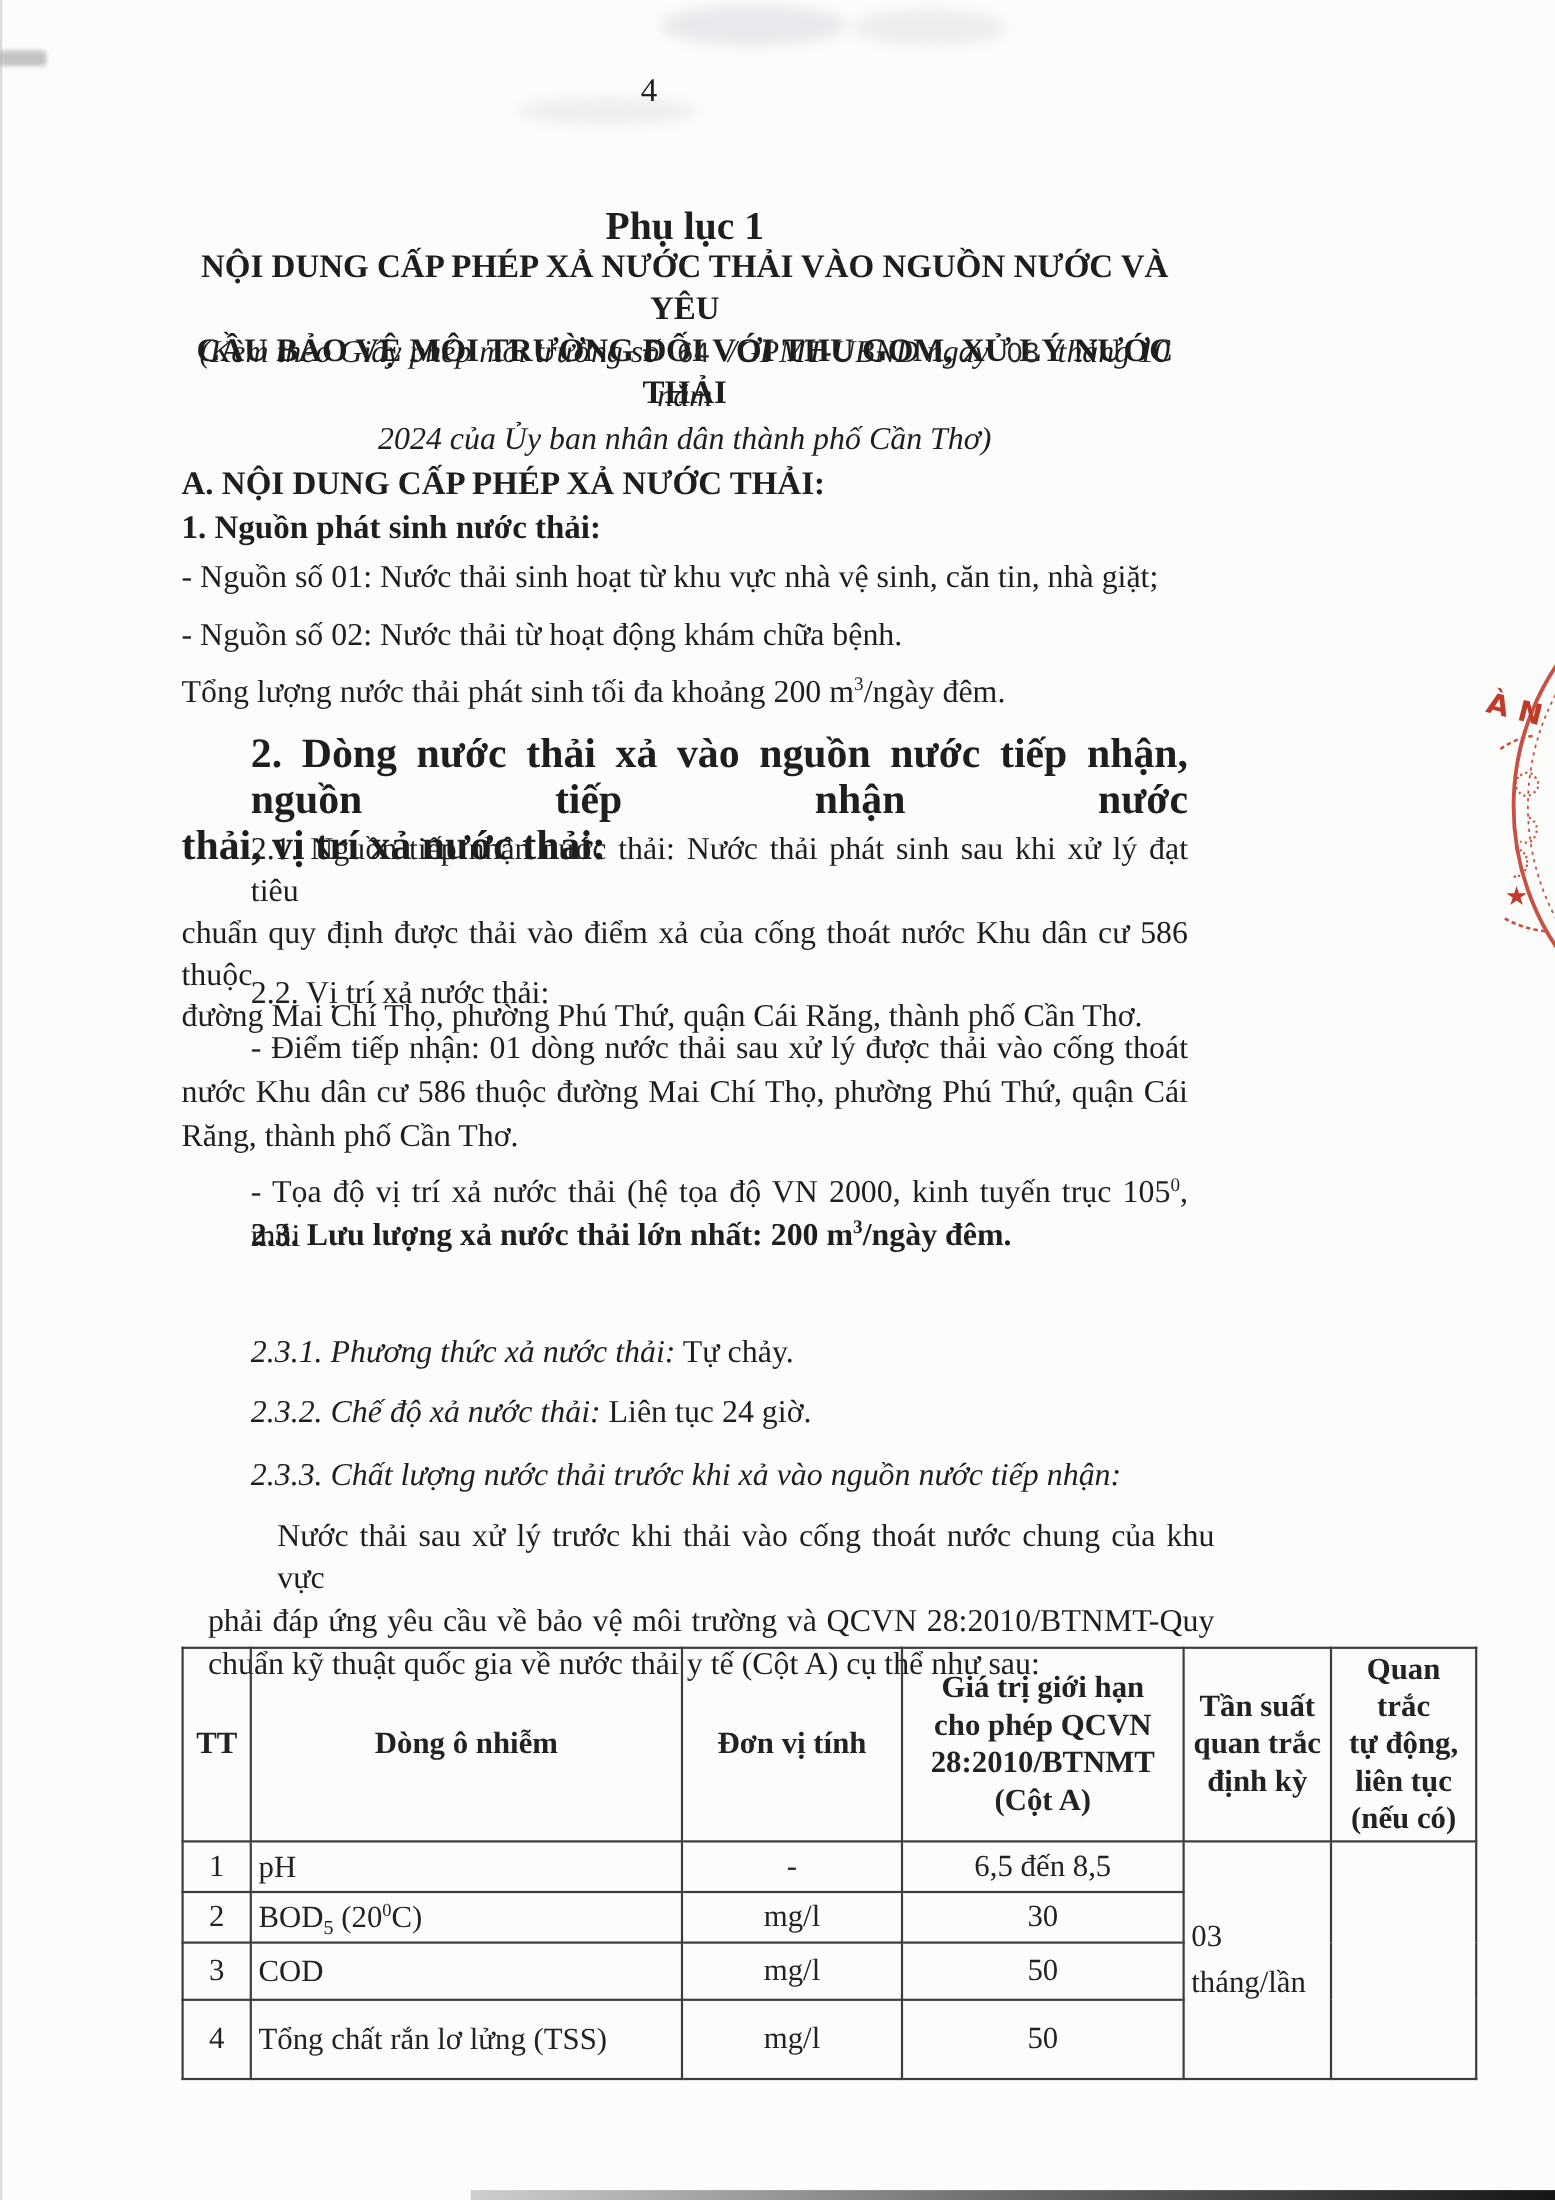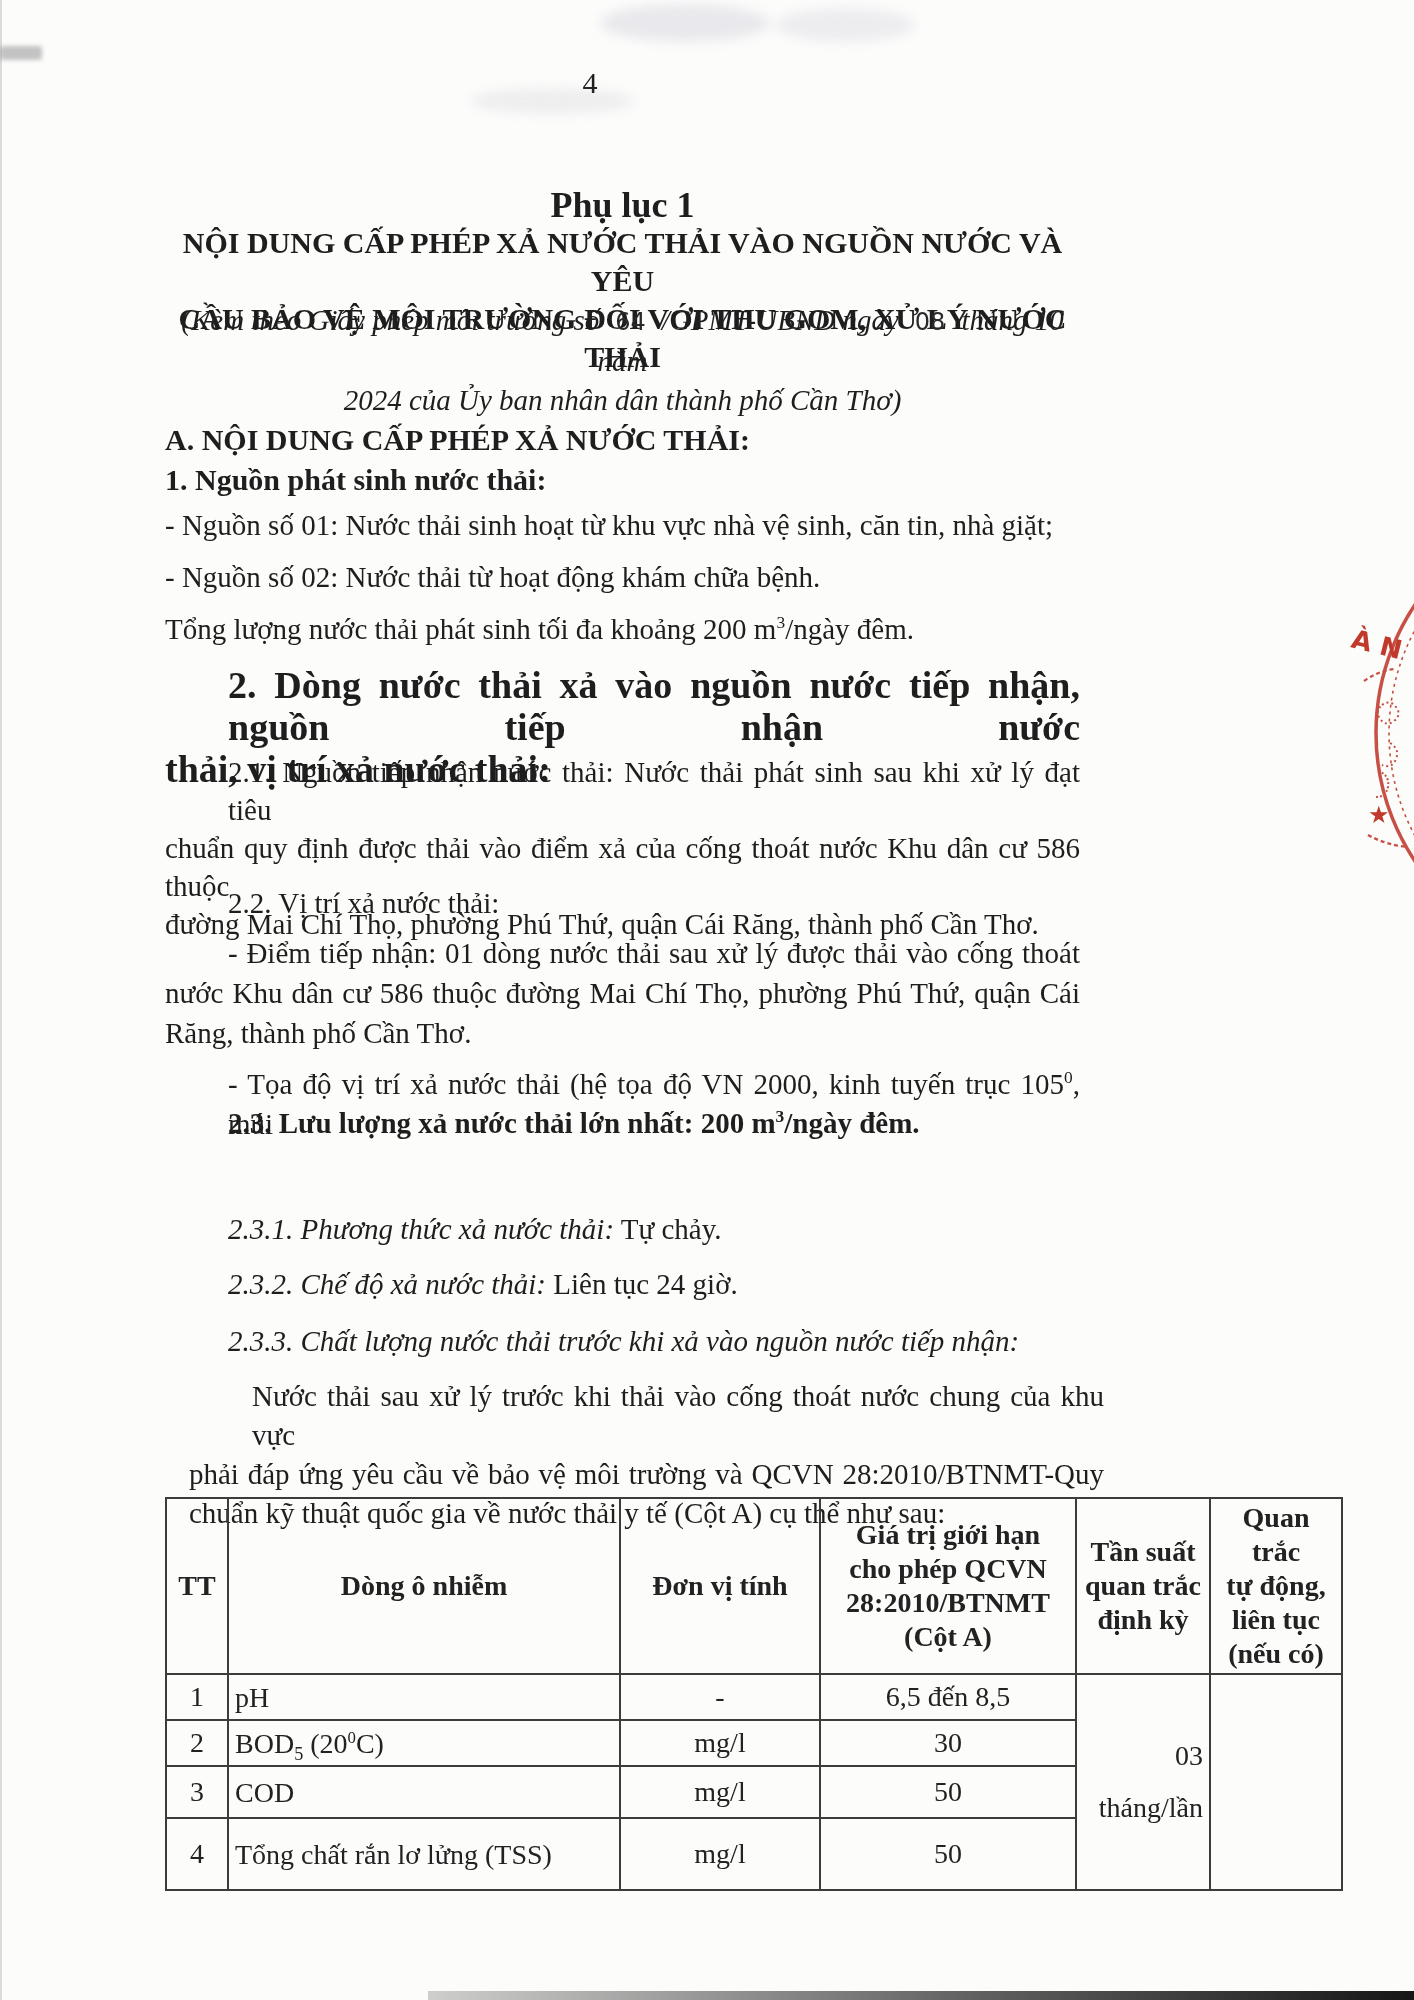--- a/index.html
+++ b/index.html
@@ -48,21 +48,21 @@
   table.qtable th, table.qtable td{
     border:2px solid #3c3c3c; padding:2px 6px; vertical-align:middle;
     font-weight:normal;
   }
   table.qtable th{font-weight:bold; text-align:center; line-height:34px; white-space:pre-line;}
   tr.hrow{height:152px;}
   tr.r1{height:46px;} tr.r2{height:46px;} tr.r3{height:52px;} tr.r4{height:72px;}
   td.c-tt{text-align:center;}
   td.c-name{text-align:left; padding-left:9px; line-height:33px;}
   td.c-unit, td.c-limit{text-align:center;}
-  td.c-freq{text-align:right; white-space:pre-line; line-height:52px;}
+  td.c-freq{text-align:left; white-space:pre-line; line-height:42px;}
   td.c-auto{text-align:center;}
 
   .smudge{position:absolute; border-radius:50%; filter:blur(6px);}
   #smudge1{left:600px; top:4px; width:170px; height:38px; background:rgba(150,150,175,.18);}
   #smudge2{left:775px; top:8px; width:140px; height:34px; background:rgba(150,150,175,.14);}
   #smudge3{left:470px; top:88px; width:165px; height:26px; background:rgba(140,140,160,.12);}
   #smudge4{left:0px; top:46px; width:42px; height:14px; background:rgba(90,90,95,.35); filter:blur(2px); border-radius:3px;}
 
   #bottom-bar{
     position:absolute; left:428px; top:1991px; width:986px; height:9px;

